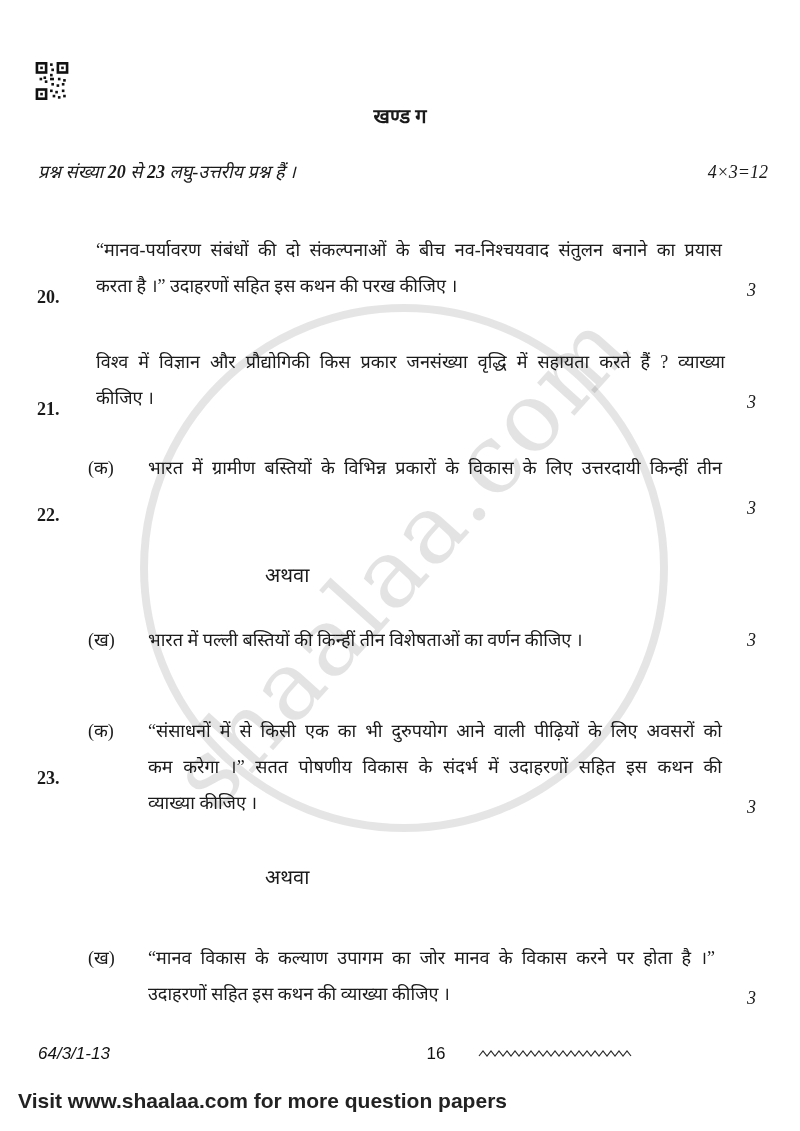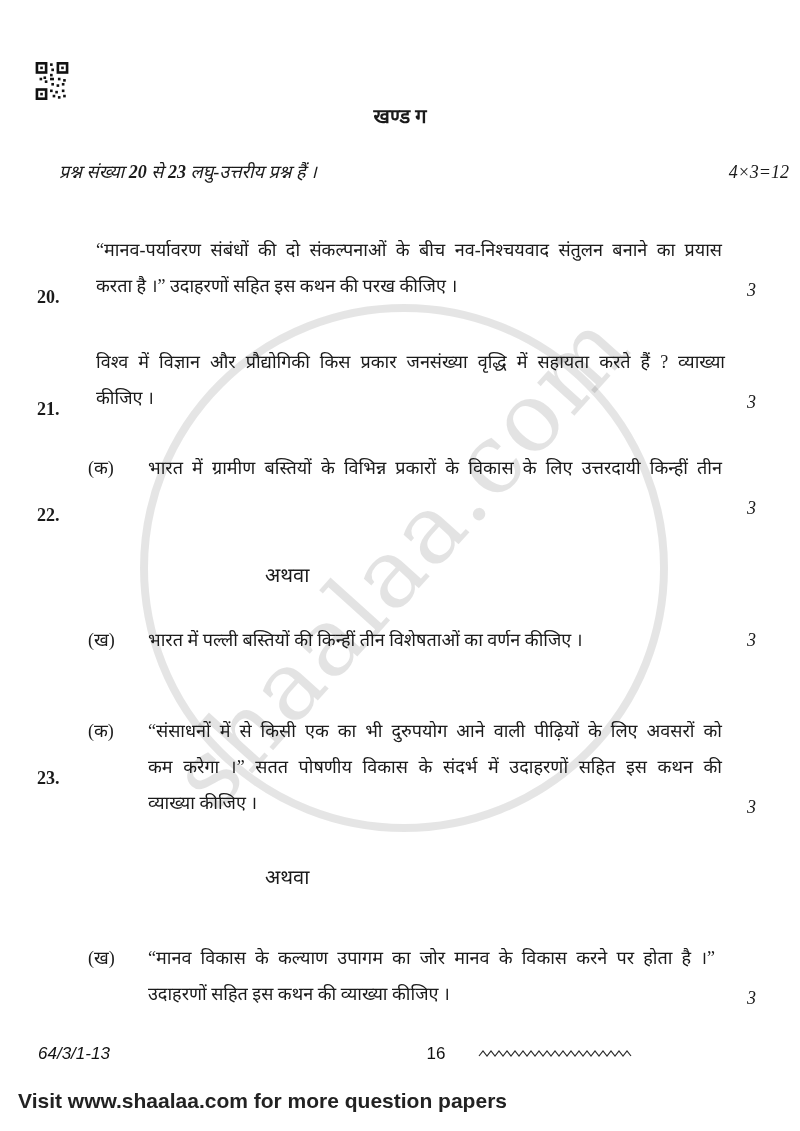--- a/index.html
+++ b/index.html
@@ -22,21 +22,21 @@
   }
   
   .qr{position:absolute;left:35px;top:62px;width:34px;height:38px;z-index:1;}
   .section-title{
     position:absolute;left:0;top:104px;width:800px;text-align:center;
     font-weight:bold;font-size:20px;line-height:24px;z-index:1;
   }
   .instruction{
     position:absolute;left:38px;top:158px;width:730px;z-index:1;
     display:flex;justify-content:space-between;
-    font-style:italic;font-size:18px;line-height:28px;margin-left:21px;
+    font-style:italic;font-size:18px;line-height:28px;
   }
   .instruction b{font-weight:bold;}
   
   .q{position:absolute;left:0;width:800px;z-index:1;font-size:18px;}
   .qnum{position:absolute;left:37px;top:0;font-weight:bold;line-height:36px;margin-top:47px;}
   .qpart{position:absolute;left:88px;top:0;line-height:36px;}
   .qtext{position:absolute;top:0;}
   .line{line-height:36px;height:36px;text-align:left;margin-left:8px;}
   .jfull{text-align:justify;text-align-last:justify;}
   .qmarks{

